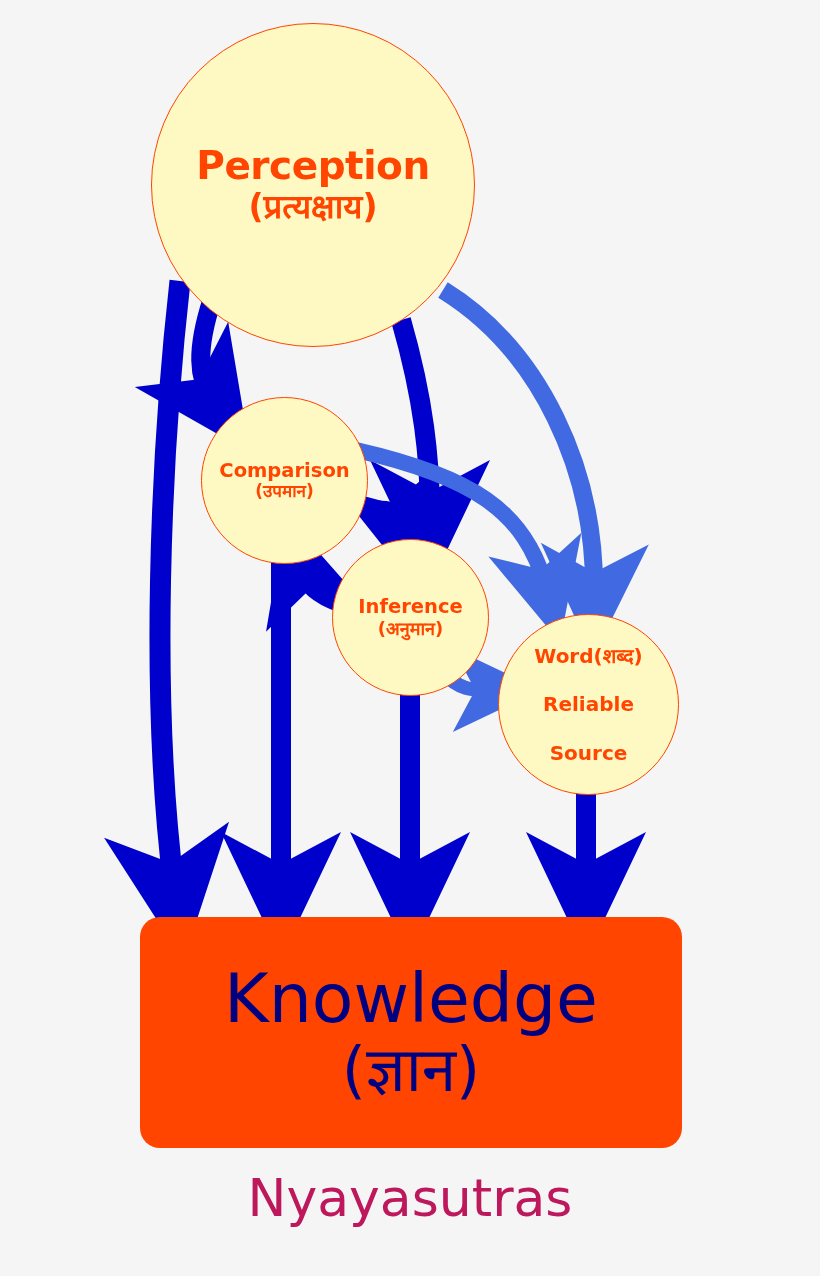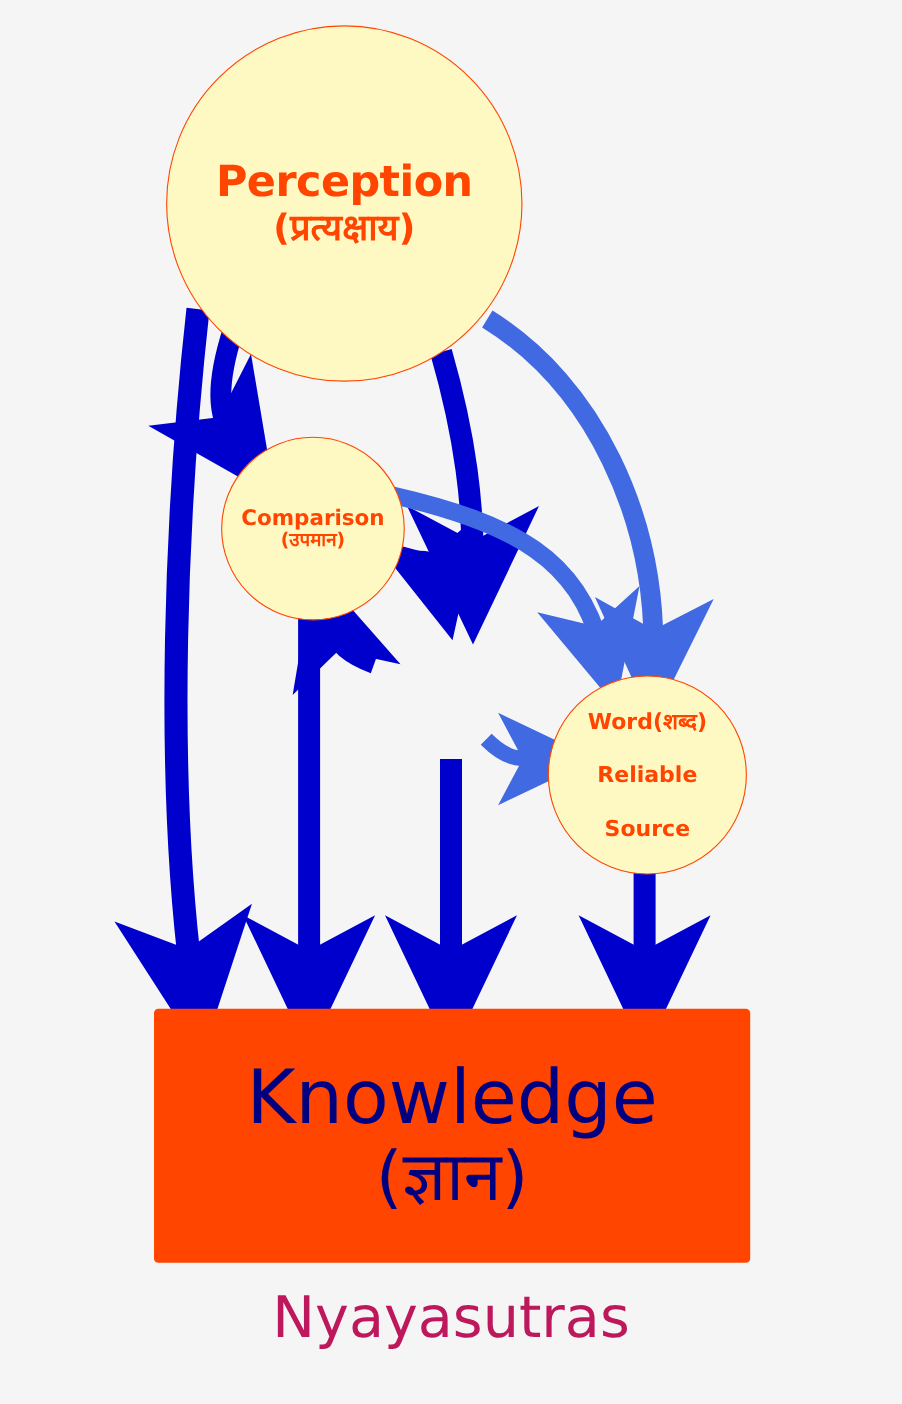--- a/index.html
+++ b/index.html
@@ -26,21 +26,21 @@
 
   #node-inference{left:332px;top:539px;width:157px;height:157px;}
   #node-inference .ln1{font-size:19.5px;}
   #node-inference .ln2{font-size:18px;margin-top:1px;}
 
   #node-word{left:498px;top:614px;width:181px;height:181px;gap:24px;}
   #node-word .ln{font-size:20px;}
   #node-word .ln2,#node-word .ln3{margin-top:2px;text-align:right;}
 
   #knowledge-box{position:absolute;left:140px;top:917px;
-      width:542px;height:231px;background:#ff4500;border-radius:4px;
+      width:542px;height:231px;background:#ff4500;border-radius:20px;
       display:flex;flex-direction:column;align-items:center;
       justify-content:center;color:#000080;}
   #knowledge-box .kl1{font-size:68px;line-height:1.05;font-weight:normal;}
   #knowledge-box .kl2{font-size:62px;line-height:1.05;font-weight:normal;margin-top:2px;}
 
   #caption{position:absolute;left:0;top:1168px;width:820px;
       text-align:center;font-size:52px;color:#be185d;font-weight:normal;}
 </style>
 </head>
 <body>
@@ -83,20 +83,24 @@
   <div class="node" id="node-perception">
     <span class="ln ln1">Perception</span>
     <span class="ln ln2">(प्रत्यक्षाय)</span>
   </div>
 
   <div class="node" id="node-comparison">
     <span class="ln ln1">Comparison</span>
     <span class="ln ln2">(उपमान)</span>
   </div>
 
+  <div class="node" id="node-inference">
+    <span class="ln ln1">Inference</span>
+    <span class="ln ln2">(अनुमान)</span>
+  </div>
 
   <div class="node" id="node-word">
     <span class="ln ln1">Word(शब्द)</span>
     <span class="ln ln2">Reliable</span>
     <span class="ln ln3">Source</span>
   </div>
 
   <div id="knowledge-box">
     <span class="kl1">Knowledge</span>
     <span class="kl2">(ज्ञान)</span>

